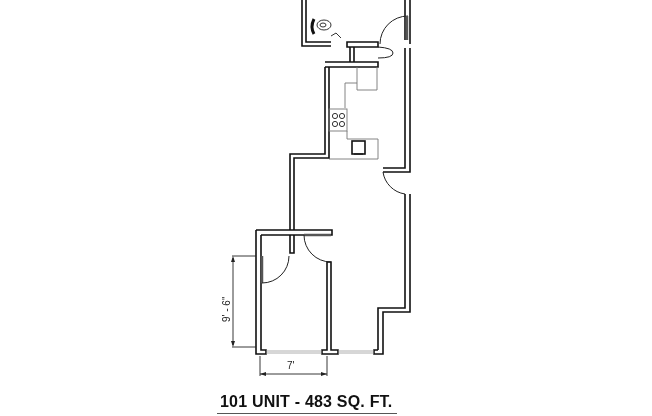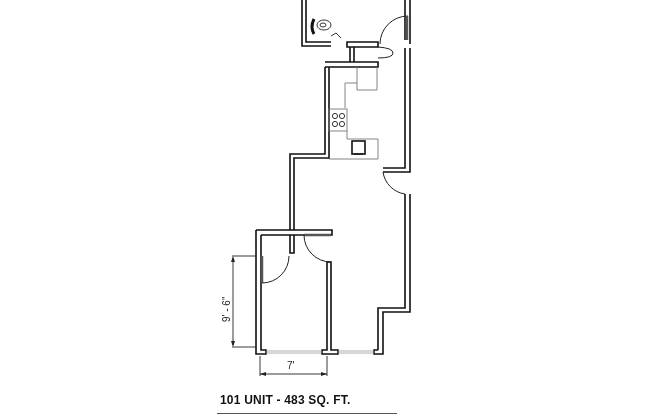--- a/index.html
+++ b/index.html
@@ -8,21 +8,21 @@
     .wall { fill: none; stroke: #111; stroke-width: 1.6; stroke-linejoin: miter; }
     .thin { fill: none; stroke: #333; stroke-width: 1; }
     .light { fill: none; stroke: #777; stroke-width: 0.9; }
     .door { fill: none; stroke: #222; stroke-width: 1; }
     .dim { fill: none; stroke: #222; stroke-width: 0.9; }
     .window { fill: none; stroke: #999; stroke-width: 0.8; }
     .dimtext { font-family: "Liberation Sans", sans-serif; font-size: 10px; fill: #222; }
     .title {
       position: absolute; left: 220px; top: 393px;
       font-family: "Liberation Sans", sans-serif; font-weight: bold;
-      font-size: 12px; color: #111; letter-spacing: 0.2px; white-space: nowrap;
+      font-size: 16px; color: #111; letter-spacing: 0.2px; white-space: nowrap;
     }
     .title-underline { position: absolute; left: 217px; top: 413px; width: 180px; height: 1px; background: #555; }
   </style>
 </head>
 <body>
 
 <svg id="plan" viewBox="0 0 652 416" xmlns="http://www.w3.org/2000/svg">
 
   <g>
     <path class="wall" d="M302 0 L302 46 L331 46"></path>

